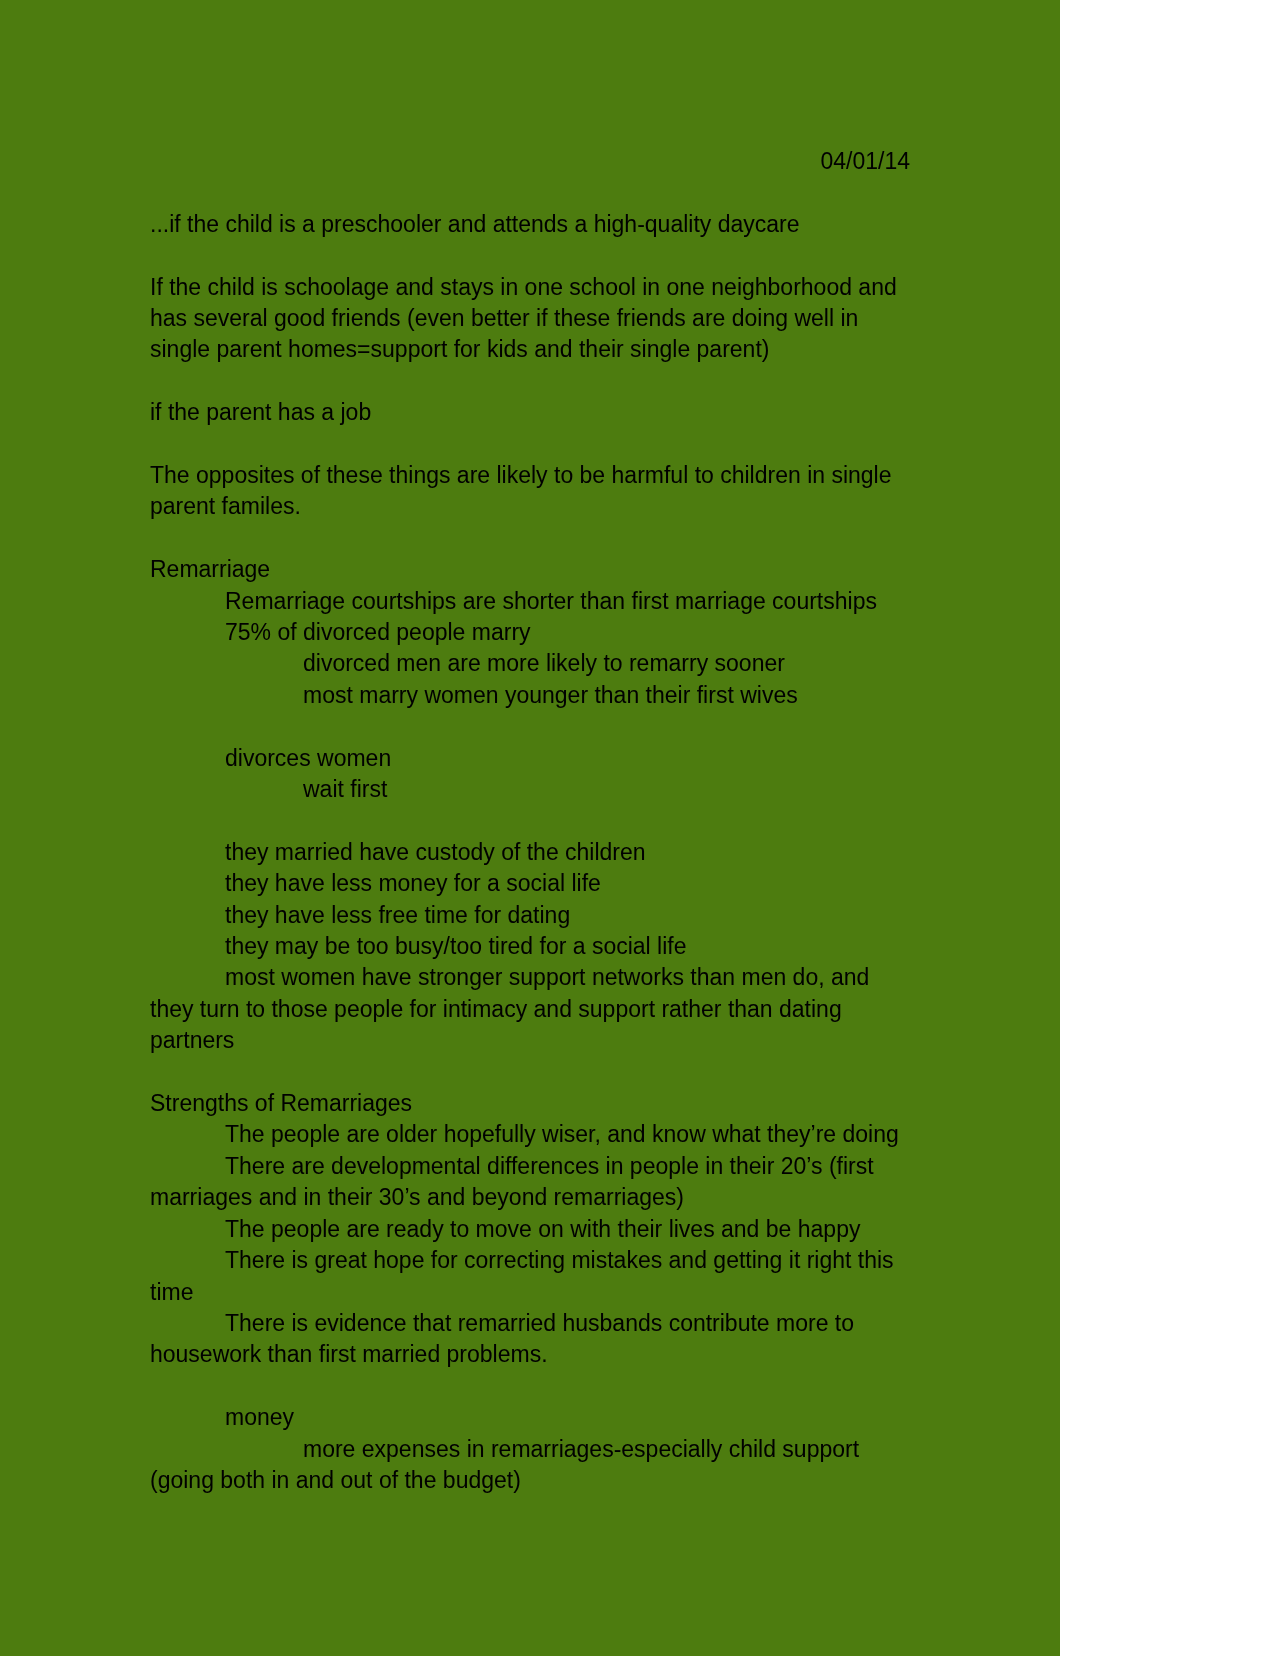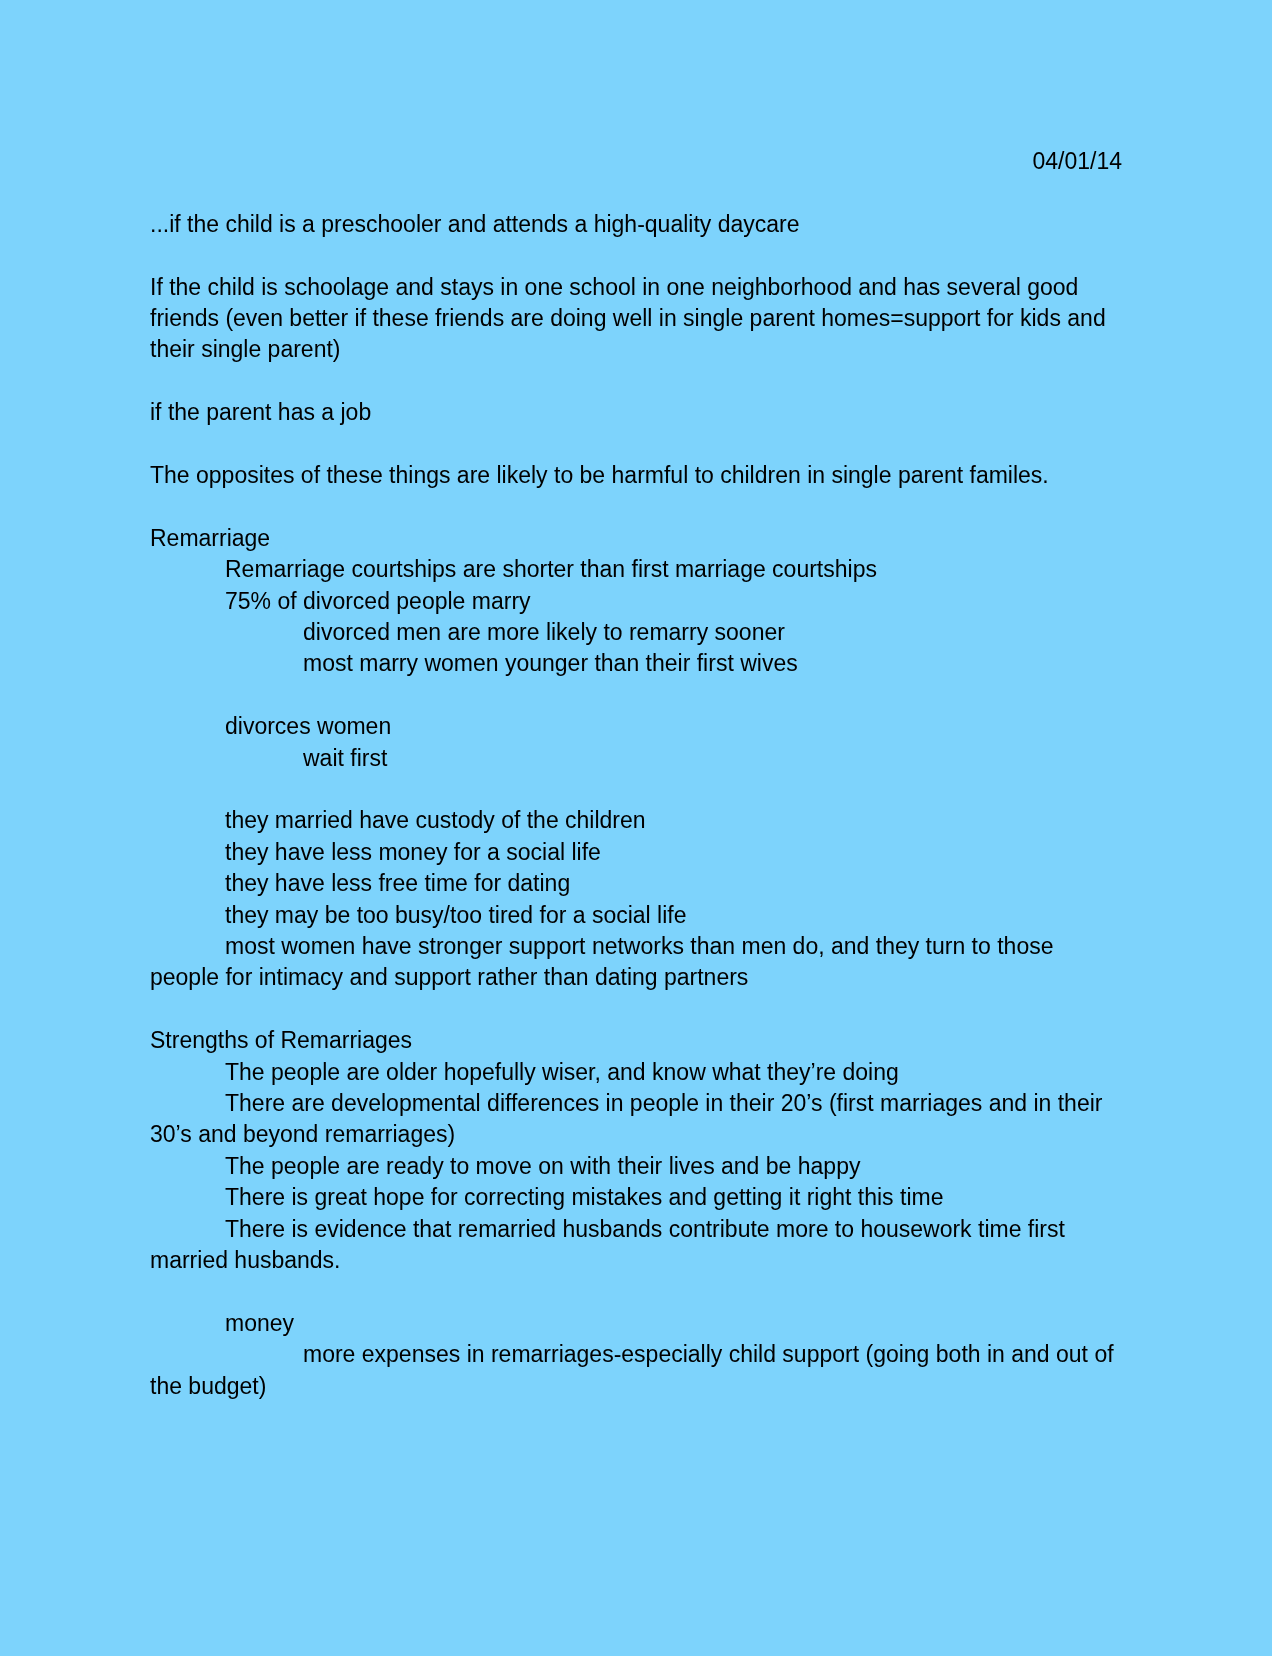--- a/index.html
+++ b/index.html
@@ -2,23 +2,23 @@
 <html><head>
 <meta charset="utf-8">
 <style>
   html, body {
     margin: 0;
     padding: 0;
     background: #ffffff;
   }
   .page {
     position: relative;
-    width: 1272px;
+    width: 1060px;
     height: 1656px;
-    background: #7dd3fc;
+    background: #4d7c0f;
     box-sizing: border-box;
     padding: 146px 150px 16px 150px;
     overflow: hidden;
     font-family: "Liberation Sans", "DejaVu Sans", sans-serif;
     font-size: 23px;
     line-height: 31.4px;
     color: #000000;
     -webkit-font-smoothing: antialiased;
   }
   .date-line {
@@ -60,18 +60,18 @@
       <div class="para indent1">they have less money for a social life</div>
       <div class="para indent1">they have less free time for dating</div>
       <div class="para indent1">they may be too busy/too tired for a social life</div>
       <div class="para indent1">most women have stronger support networks than men do, and they turn to those people for intimacy and support rather than dating partners</div>
       <div class="blank-line"></div>
       <div class="para">Strengths of Remarriages</div>
       <div class="para indent1">The people are older hopefully wiser, and know what they’re doing</div>
       <div class="para indent1">There are developmental differences in people in their 20’s (first marriages and in their 30’s and beyond remarriages)</div>
       <div class="para indent1">The people are ready to move on with their lives and be happy</div>
       <div class="para indent1">There is great hope for correcting mistakes and getting it right this time</div>
-      <div class="para indent1">There is evidence that remarried husbands contribute more to housework time first married husbands.</div>
+      <div class="para indent1">There is evidence that remarried husbands contribute more to housework than first married problems.</div>
       <div class="blank-line"></div>
       <div class="para indent1">money</div>
       <div class="para indent2">more expenses in remarriages-especially child support (going both in and out of the budget)</div>
     </div>
 </div>
 
 </body></html>

